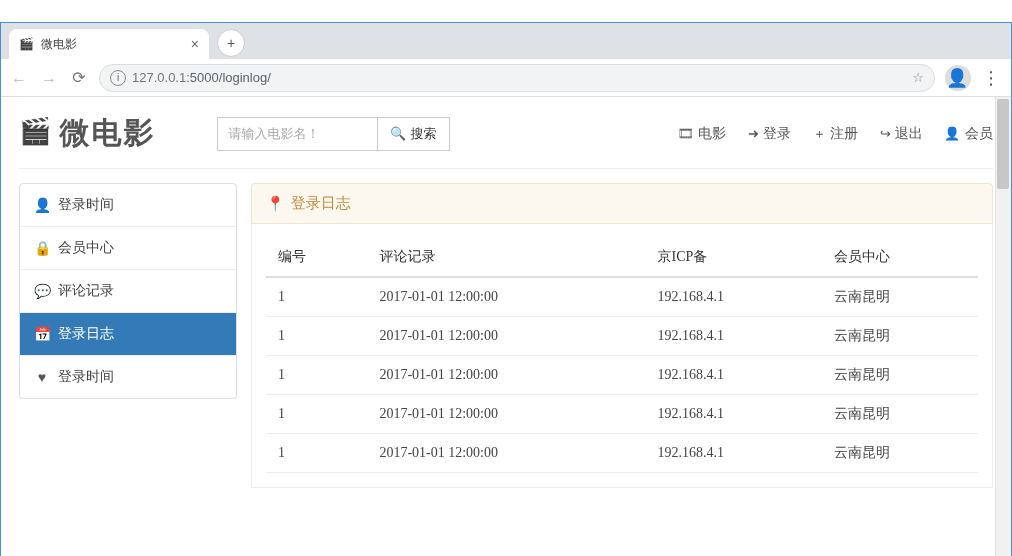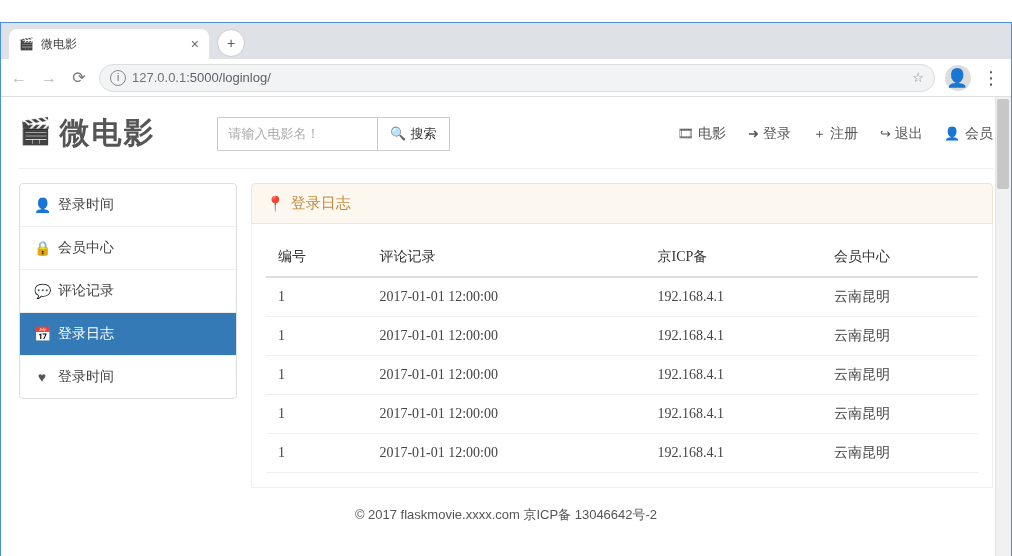--- a/index.html
+++ b/index.html
@@ -218,19 +218,18 @@
                       <td>2017-01-01 12:00:00</td>
                       <td>192.168.4.1</td>
                       <td>云南昆明</td>
                     </tr>
                   </tbody>
             </table>
           </div>
         </div>
       </div>
 
-      <div class="footer">© 2017 flaskmovie.xxxx.com 京ICP备 13046642号-2</div>
     </div>
 
   </div>
 
 </div>
 </div>
 
 </body></html>

